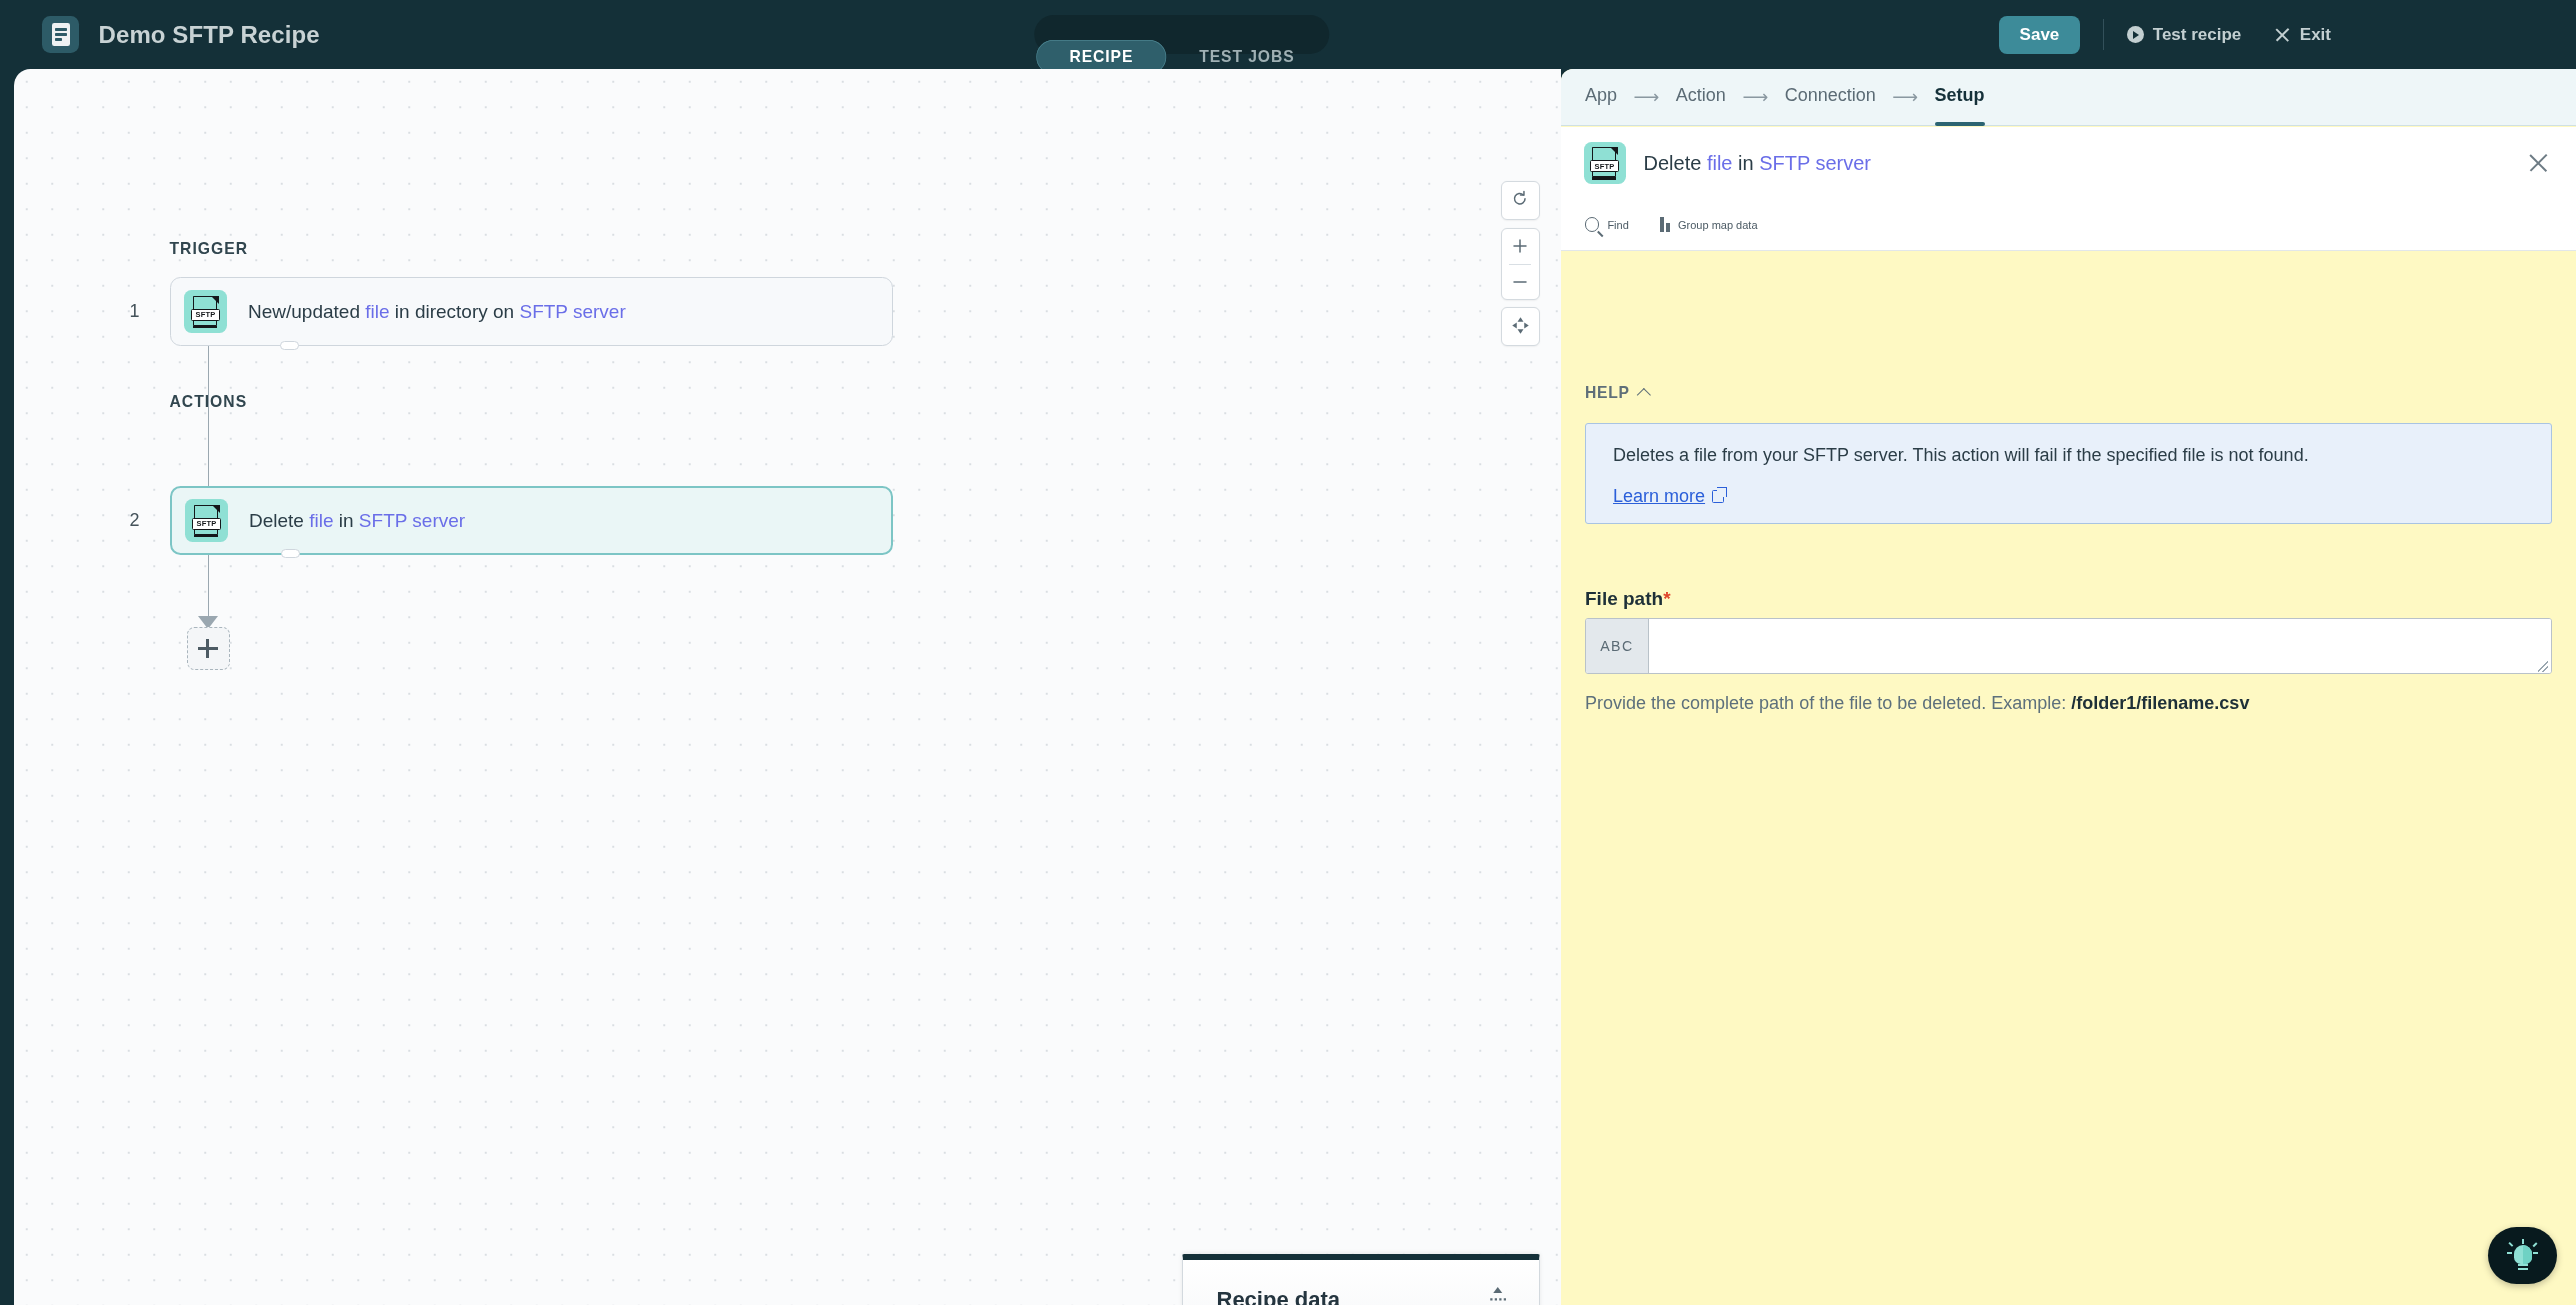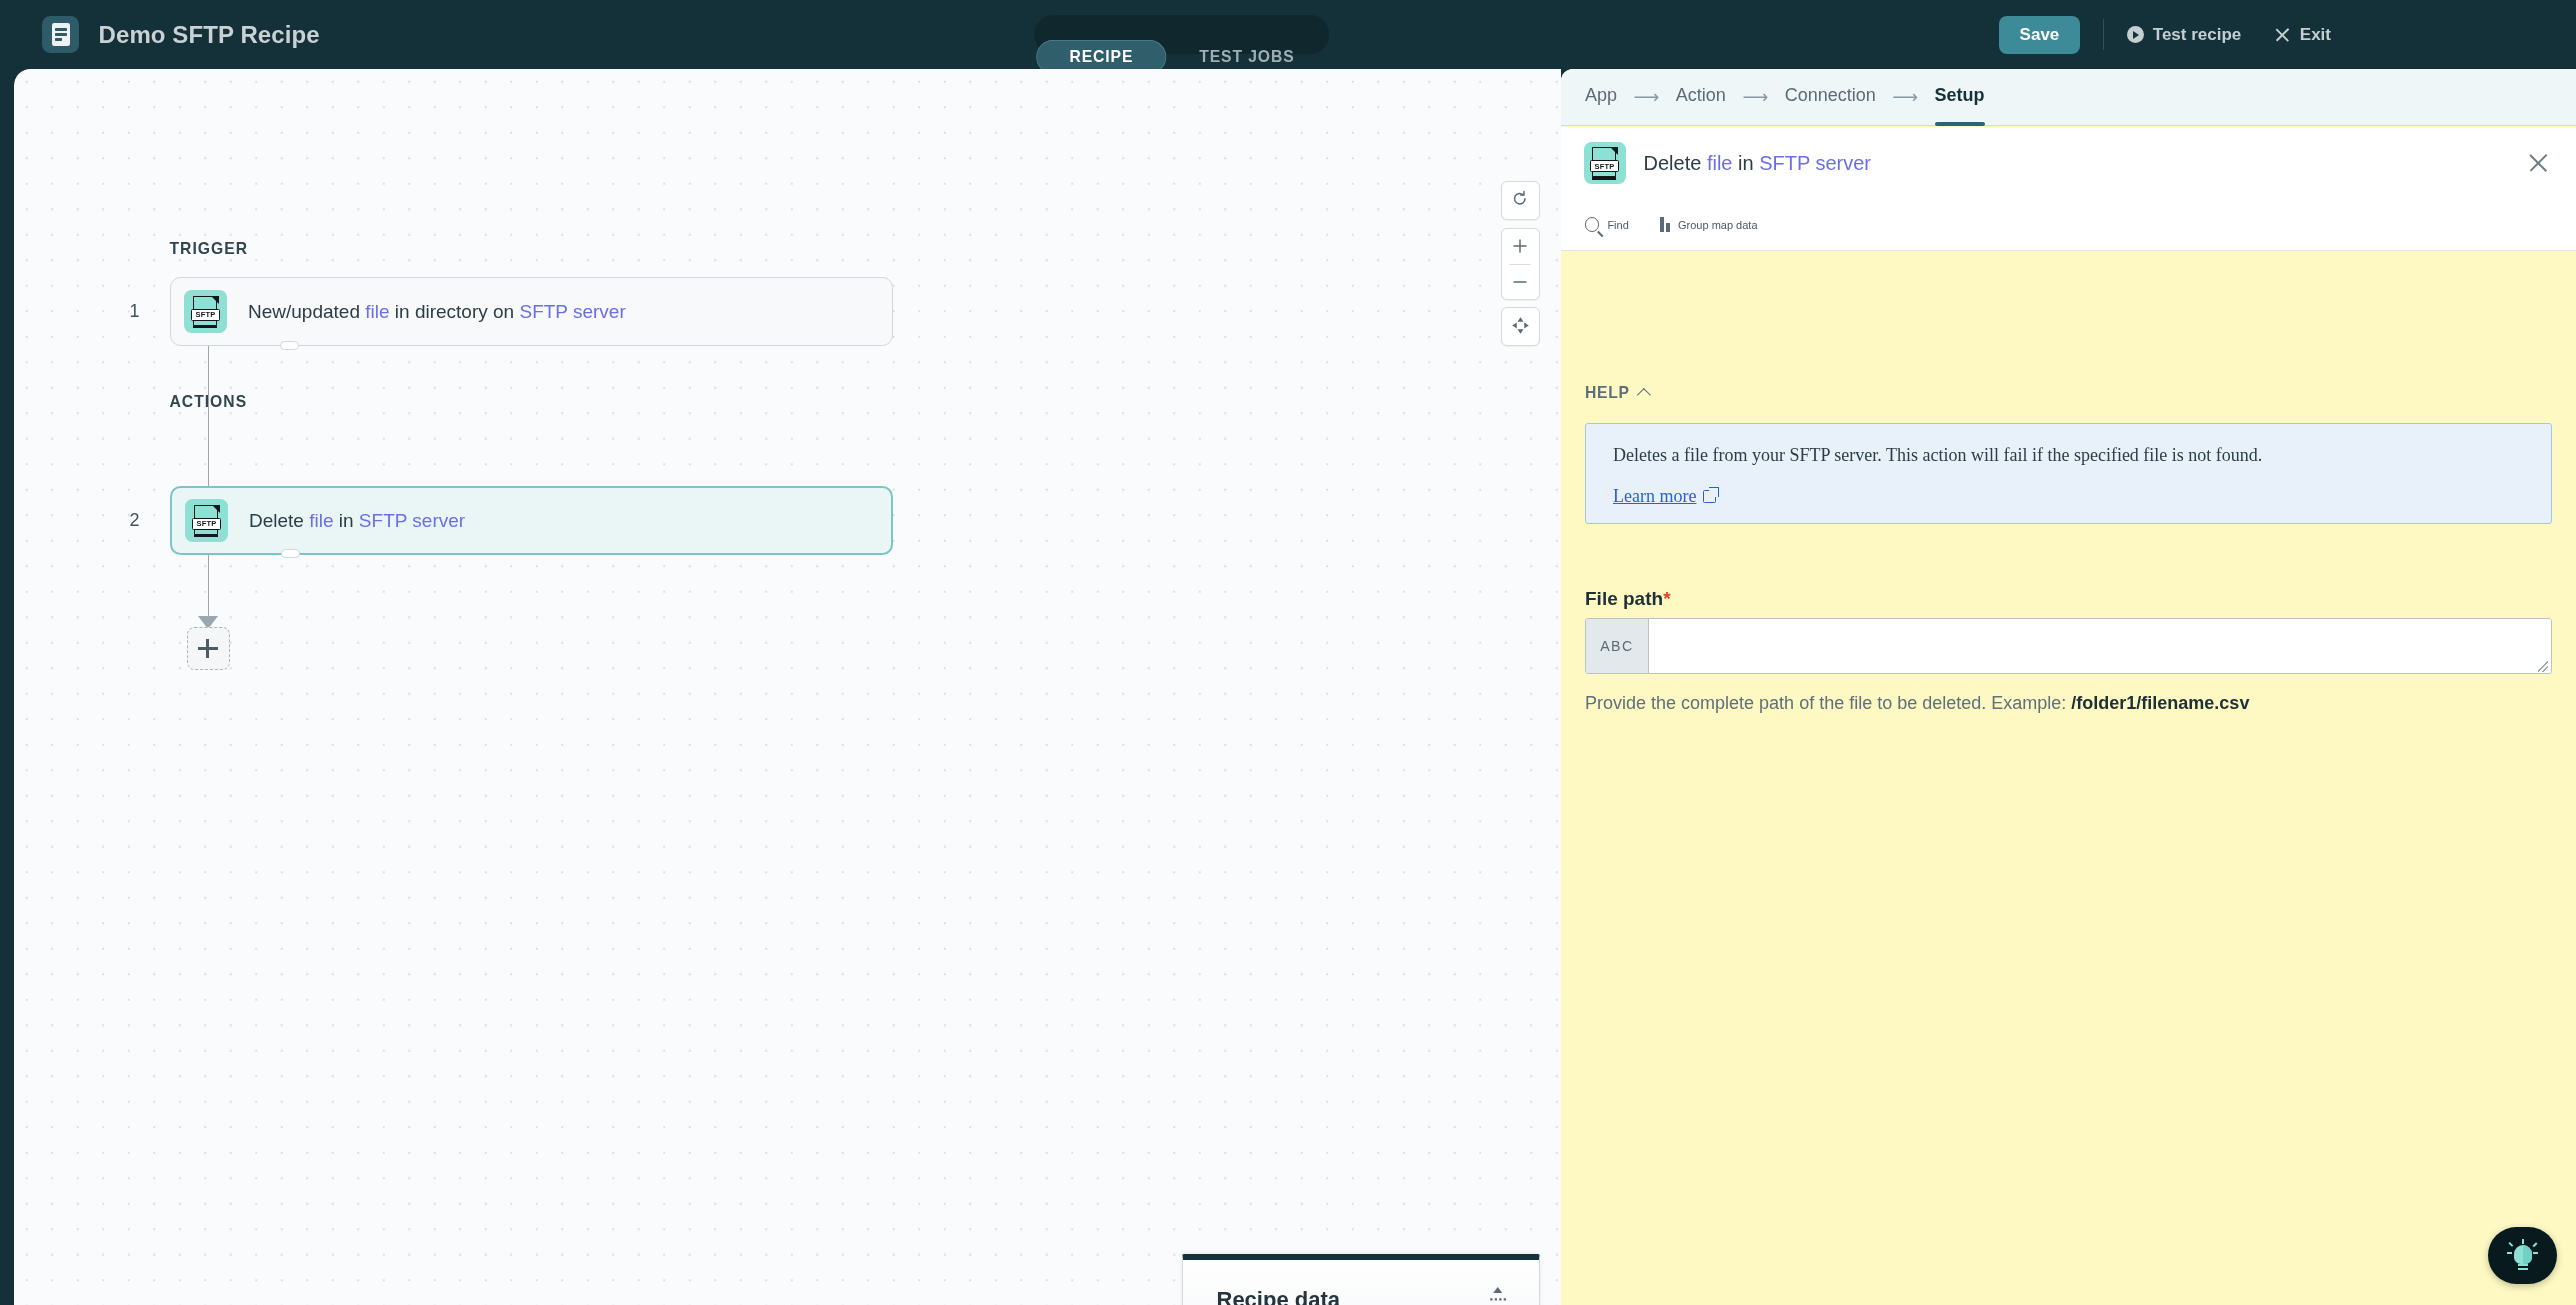--- a/index.html
+++ b/index.html
@@ -342,21 +342,20 @@
     border-left: 1.5px solid #5f6f79; border-top: 1.5px solid #5f6f79;
     transform: rotate(45deg); margin-top: 3.7px;
   }
 
   .help-box {
     position: absolute; left: 24px; top: 354px;
     width: 967px; height: 101px;
     background: #e8f0fa;
     border: 0.7px solid #a9c4e2;
     border-radius: 3px;
-    font-family: Liberation Serif, serif;
   }
   .help-text {
     position: absolute; left: 27px; top: 21px;
     font-size: 18px; color: #2b3d47;
   }
   .help-link {
     position: absolute; left: 27px; top: 62px;
     font-size: 18px; color: #2b5fd9;
     text-decoration: underline; cursor: pointer;
     display: flex; align-items: center; gap: 6.7px;

